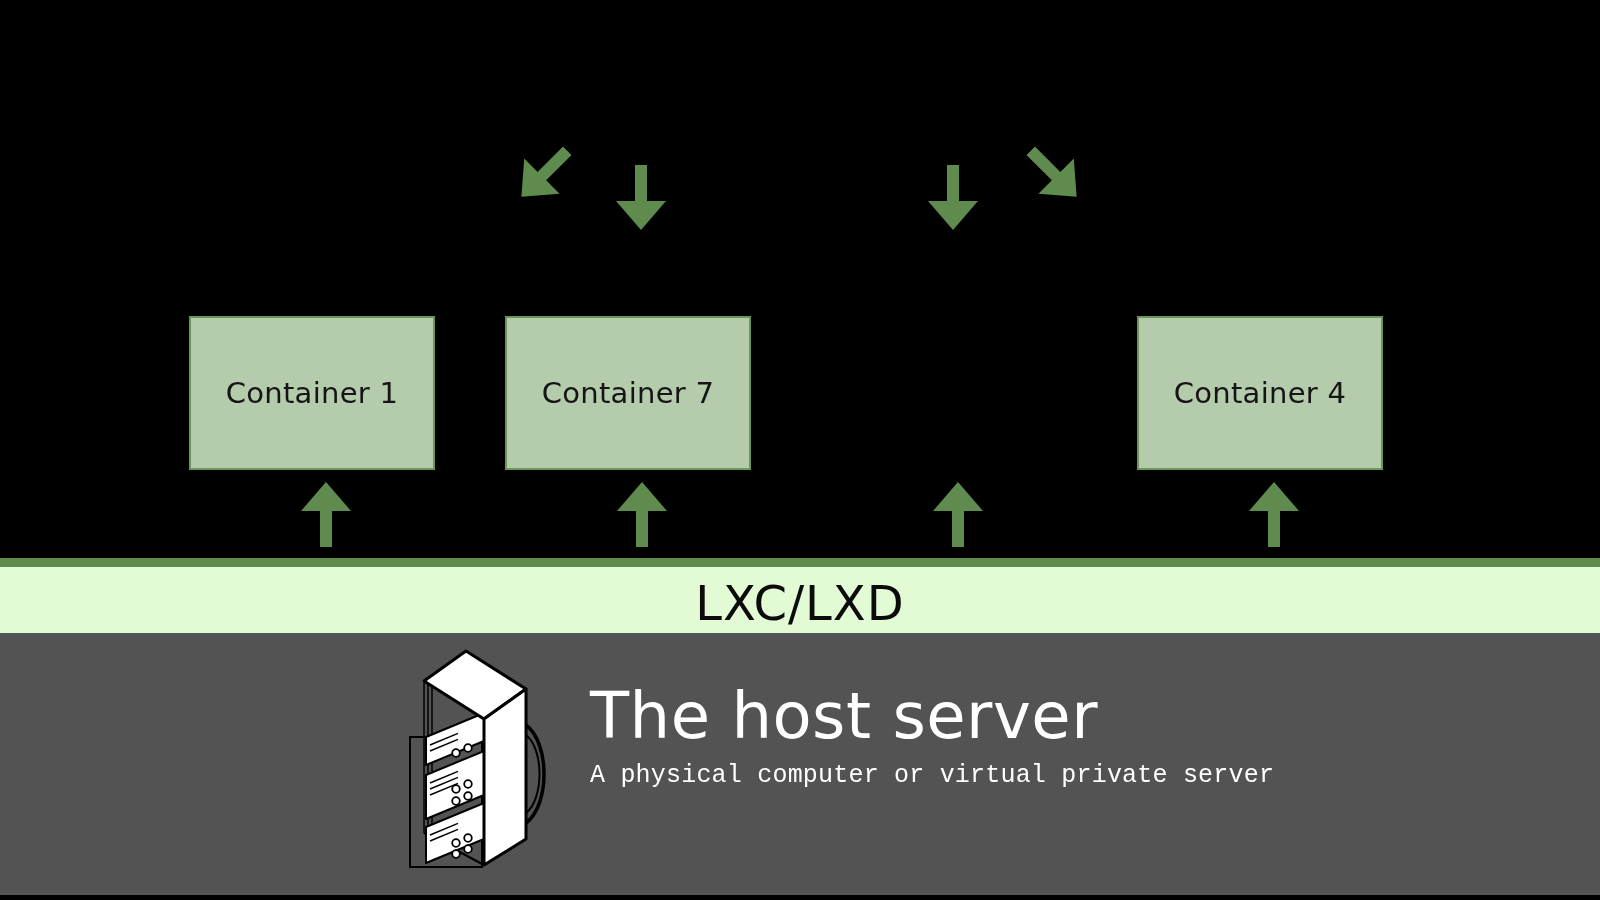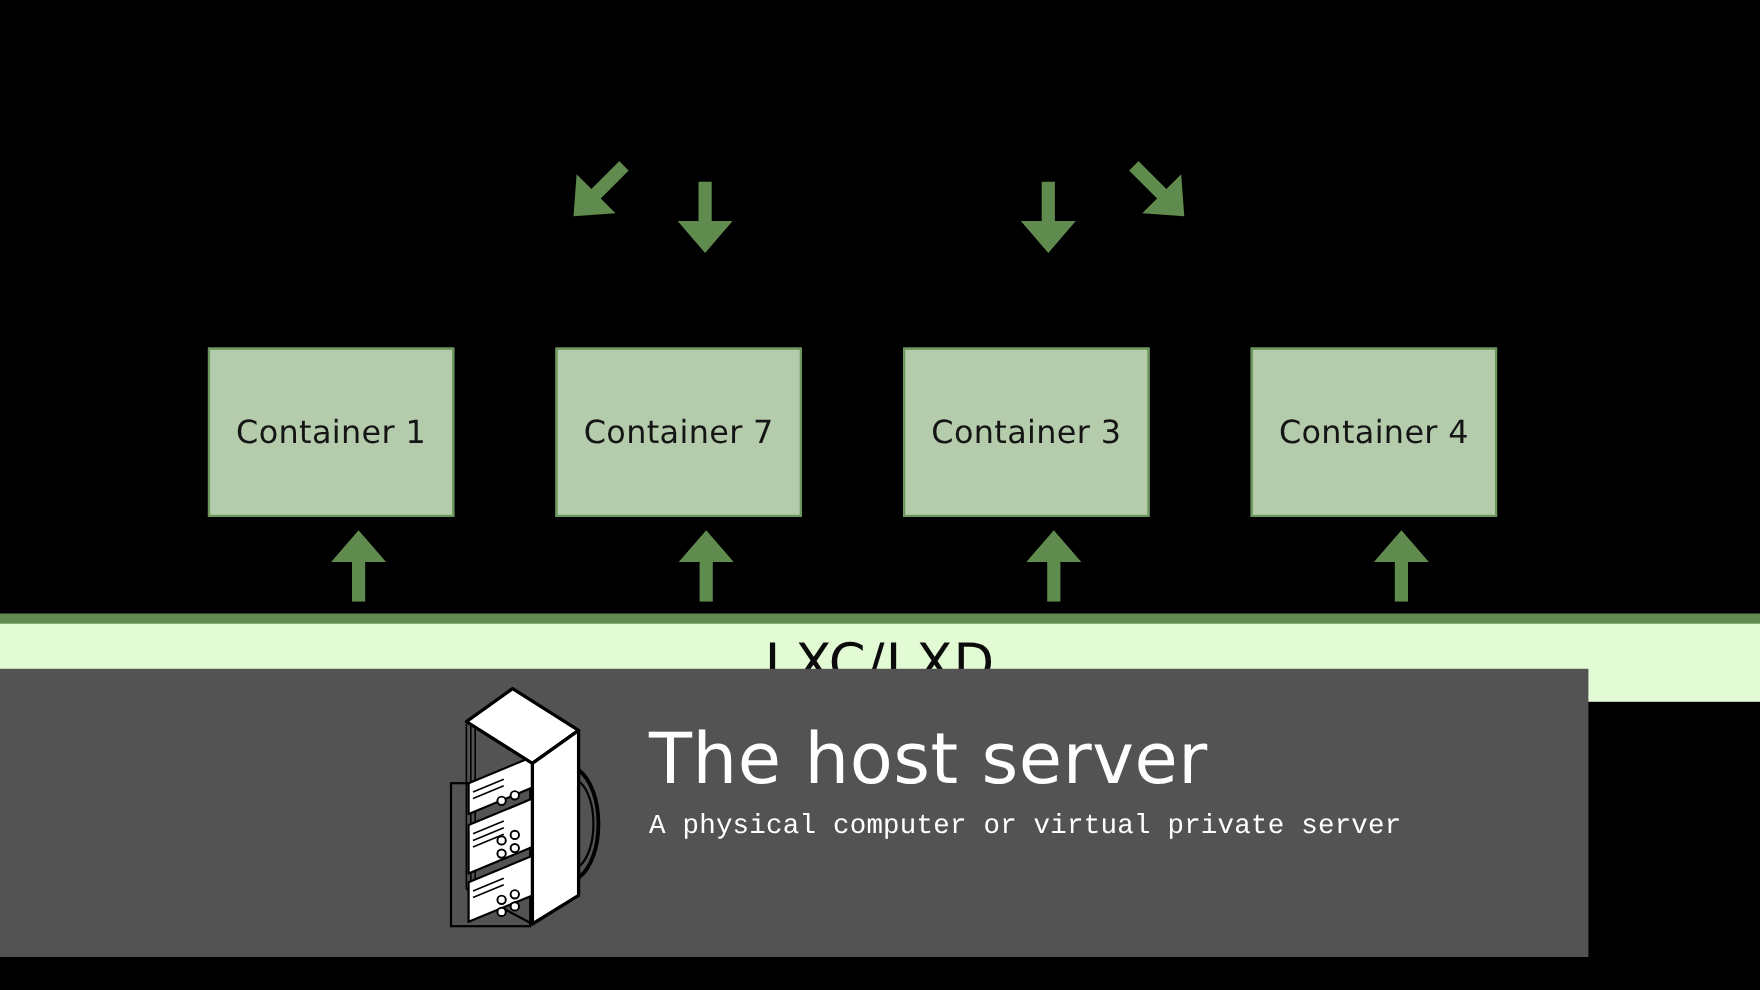--- a/index.html
+++ b/index.html
@@ -12,41 +12,41 @@
   
   .arrow{position:absolute;width:52px;height:66px;}
   .arrow svg{display:block;width:100%;height:100%;}
   .arrow-fill{fill:var(--arrow-green,#5f8b4e);}
   .rot45{transform:rotate(45deg);}
   .rot-45{transform:rotate(-45deg);}
   .rot180{transform:rotate(180deg);}
 
   
   .container-box{
-    position:absolute;top:316px;width:224px;height:154px;box-sizing:border-box;
+    position:absolute;top:316px;width:246px;height:154px;box-sizing:border-box;
     background:var(--container-fill,#b4ccab);
     border:2px solid var(--container-border,#6b965c);
     display:flex;align-items:center;justify-content:center;
   }
   .container-box span{
     color:var(--text-dark,#151515);font-size:29px;letter-spacing:.3px;
   }
 
   
   .lxc-bar{
     position:absolute;left:0;top:558px;width:1600px;height:80px;box-sizing:border-box;
     background:var(--bar-fill,#e2fbd4);
     border-top:9px solid var(--bar-border,#5f8b4e);
     display:flex;align-items:center;justify-content:center;
   }
   .lxc-bar span{color:#0b0b0b;font-size:48px;letter-spacing:1px;}
 
   
   .host-footer{
-    position:absolute;left:0;top:608px;width:1444px;height:262px;
+    position:absolute;left:0;top:633px;width:1600px;height:262px;
     background:var(--host-bg,#535353);
   }
   .host-icon{position:absolute;left:398px;top:8px;width:172px;height:230px;}
   .host-text{position:absolute;left:590px;top:48px;color:var(--text-light,#ffffff);}
   .host-title{font-size:64px;line-height:1.1;font-weight:500;letter-spacing:.5px;}
   .host-subtitle{font-size:25px;margin-top:10px;font-weight:400;letter-spacing:.2px;font-family:Liberation Mono, monospace;}
 </style>
 </head>
 <body>
 
@@ -79,23 +79,20 @@
       <svg>
         <use href="#arrow-glyph"></use>
       </svg>
     </div>
 
   <div class="container-box" style="left:189px">
     <span>Container 1</span>
   </div>
   <div class="container-box" style="left:505px">
     <span>Container 7</span>
-  </div>
-  <div class="container-box" style="left:821px">
-    <span>Container 3</span>
   </div>
   <div class="container-box" style="left:1137px">
     <span>Container 4</span>
   </div>
 
   <div class="arrow rot180" style="left:300px;top:481px">
       <svg>
         <use href="#arrow-glyph"></use>
       </svg>
     </div>

